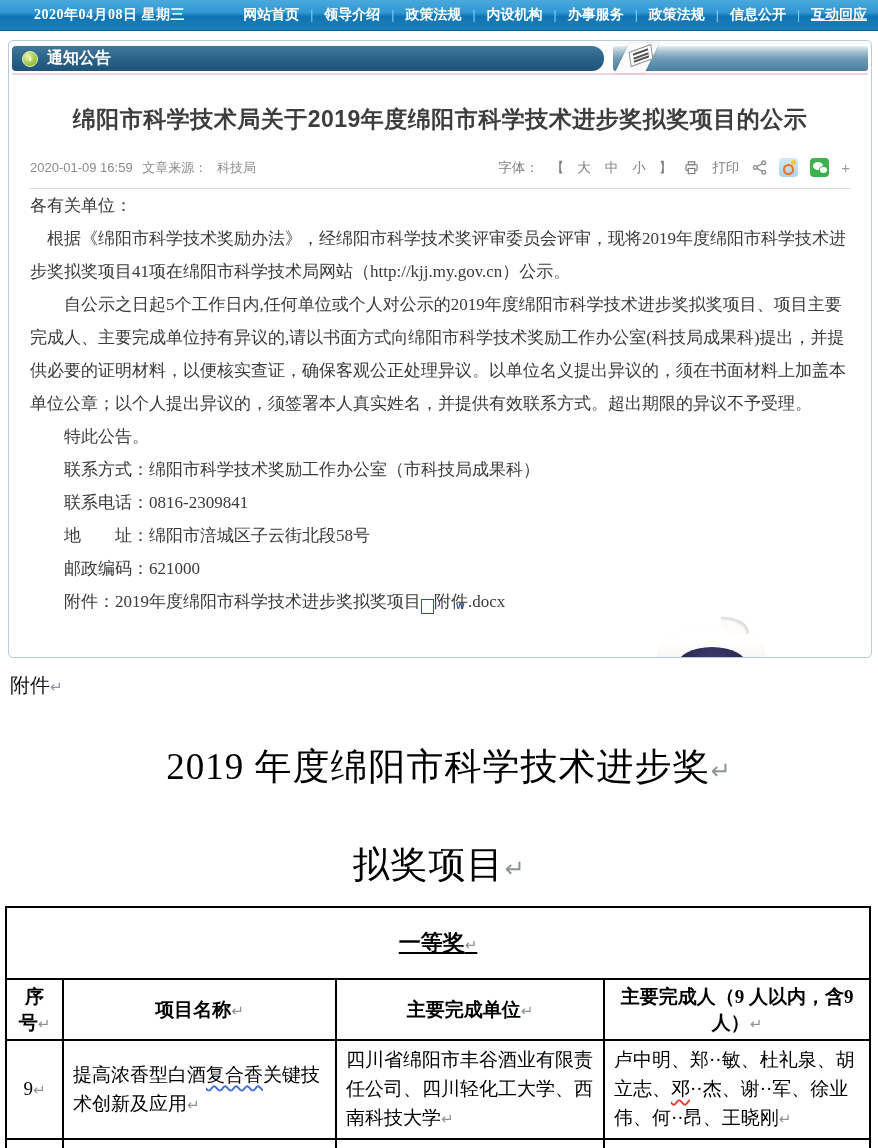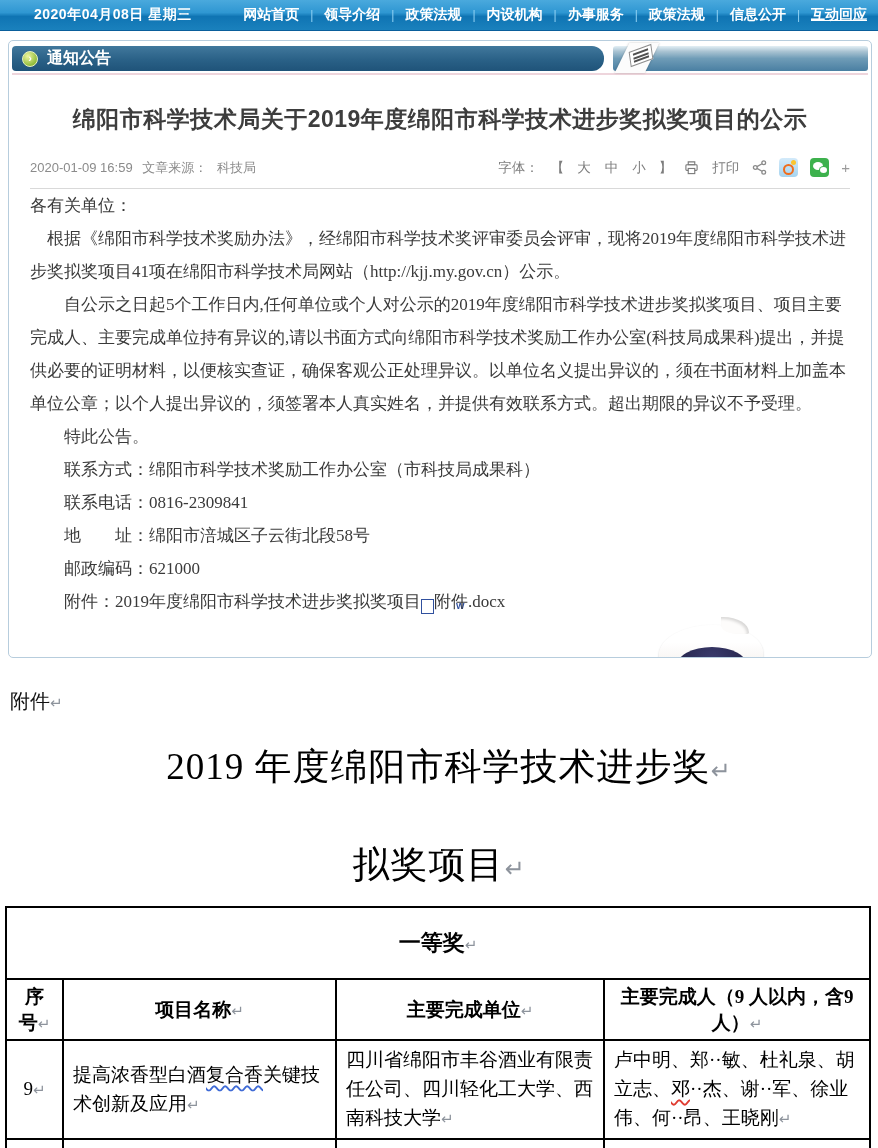--- a/index.html
+++ b/index.html
@@ -4,21 +4,21 @@
 <style>
   * { margin:0; padding:0; box-sizing:border-box; }
   html,body { width:878px; height:1148px; }
   body { position:relative; overflow:hidden; background:#ffffff; font-family:"Liberation Sans",sans-serif; }
 
   
   .top-nav { position:absolute; top:0; left:0; width:878px; height:31px;
     background:linear-gradient(180deg,#4aa9dd 0%,#2f97d2 42%,#0f74b3 55%,#1a81bd 100%);
     border-bottom:1px solid #0a5e9b; display:flex; align-items:center; color:#fff;
     font-size:14px; font-weight:bold; }
-  .nav-date { margin-left:34px; letter-spacing:.5px; }
+  .nav-date { margin-left:34px; letter-spacing:.5px;font-family:Liberation Serif, serif; }
   .nav-menu { margin-left:auto; display:flex; align-items:center; height:100%; }
   .nav-item { padding:0 11px; cursor:pointer; white-space:nowrap; }
   .nav-item.underlined { text-decoration:underline; }
   .nav-sep { color:#8ed0f2; font-weight:normal; font-size:12px; }
 
   
   .panel { position:absolute; top:40px; left:8px; width:864px; height:618px;
     border:1px solid #b7cddd; border-radius:5px; background:#fff; overflow:hidden; }
 
   .panel-header { position:relative; height:31px; margin:3px 3px 0; border-bottom:2px solid #eed5dc; }
@@ -81,30 +81,30 @@
     border-radius:52% 48% 42% 42%; box-shadow:0 1px 2px rgba(0,0,0,.22); }
   .curl { position:absolute; right:20px; top:0; width:28px; height:17px;
     background:#fdfcfb; border-radius:0 100% 10% 60%;
     box-shadow:inset -2px 2px 3px rgba(0,0,0,.14); }
   .face { position:absolute; left:17px; top:30px; width:72px; height:40px;
     background:radial-gradient(circle at 50% 38%,#3d3d70,#27274e 75%); border-radius:50%; }
 
   
   .doc { position:absolute; top:658px; left:0; width:878px; font-family:"Liberation Serif",serif; color:#000; }
   .pmark { color:#8d939c; font-family:"DejaVu Sans",sans-serif; font-weight:normal; }
-  .doc-attach { position:absolute; top:30px; left:10px; font-size:20px; color:#111;text-align:right; }
+  .doc-attach { position:absolute; top:14px; left:10px; font-size:20px; color:#111;text-align:right; }
   .doc-attach .pmark { font-size:15px; }
   .doc-title1 { position:absolute; top:84px; width:100%; text-align:center; font-size:37px; letter-spacing:1px;padding-left:20px; }
   .doc-title2 { position:absolute; top:182px; width:100%; text-align:center; font-size:37px; letter-spacing:1px; }
   .doc-title1 .pmark, .doc-title2 .pmark { font-size:24px; }
 
   .doc-table { position:absolute; top:248px; left:5px; width:866px;
     border-collapse:collapse; table-layout:fixed; }
   .doc-table td, .doc-table th { border:2px solid #000; vertical-align:middle; }
-  .prize-cell { height:72px; text-align:center; font-size:22px; font-weight:bold; }
+  .prize-cell { height:72px; text-align:center; font-size:22px; font-weight:bold;text-decoration:underline; }
   .doc-table th { height:61px; font-size:19px; font-weight:bold; text-align:center; padding:2px; }
   .data-row td { height:88px; font-size:19px; line-height:29px; padding:4px 9px; text-align:left; }
   .data-row td.seq-cell { text-align:center; padding:4px 2px; }
   .partial-row td { height:44px; }
   .th-pmark { font-size:15px; }
   .wavy-blue { text-decoration:underline; text-decoration-style:wavy; text-decoration-color:#3f6bd6;
     text-decoration-thickness:1.5px; text-underline-offset:4px; }
   .wavy-red { text-decoration:underline; text-decoration-style:wavy; text-decoration-color:#e03c31;
     text-decoration-thickness:1.5px; text-underline-offset:4px; }
 </style>

